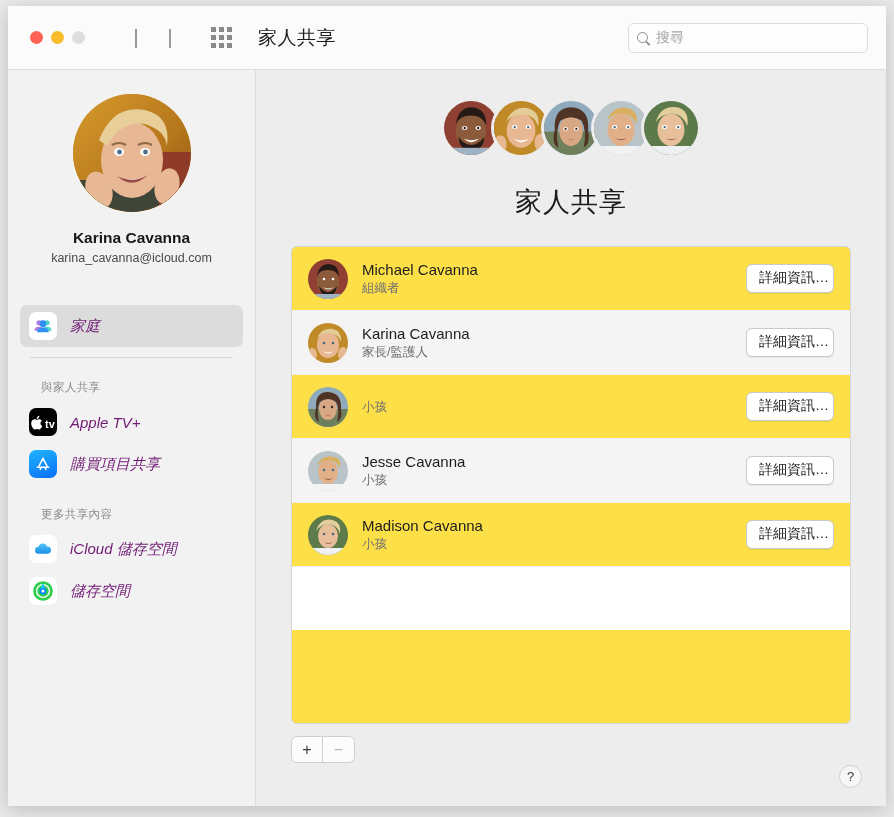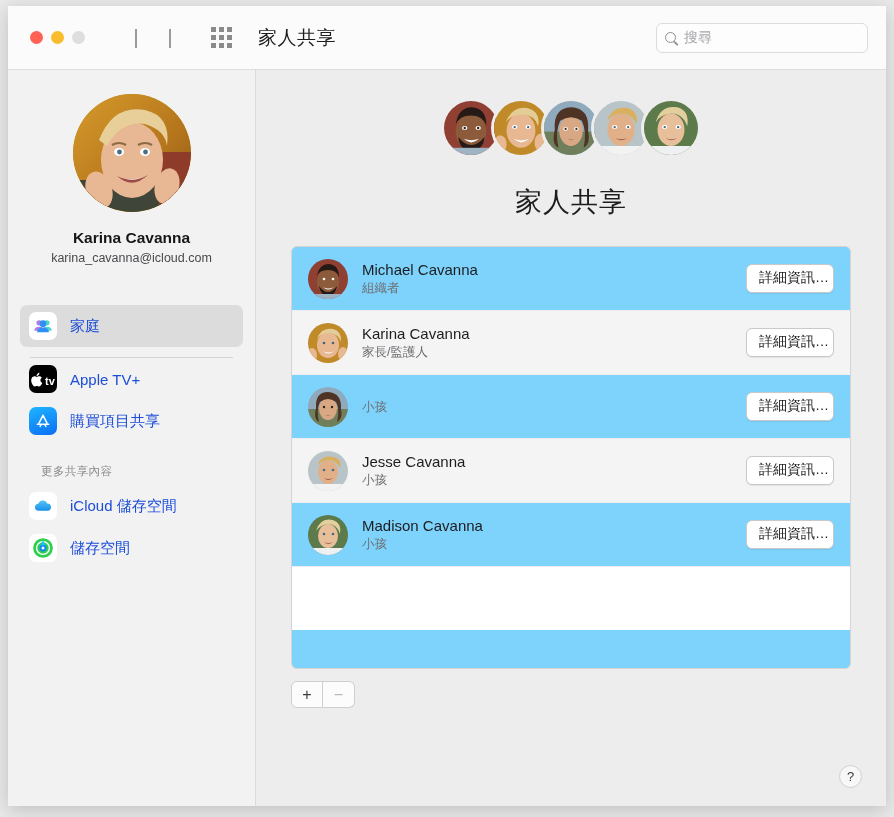--- a/index.html
+++ b/index.html
@@ -58,21 +58,21 @@
   #toolbar-title {
     margin-left: 26px;
     font-size: 19px;
     color: #1d1d1f;
     letter-spacing: 0.5px;
   }
 
   #search-field {
     position: absolute;
     right: 18px;
-    width: 212px; height: 30px;
+    width: 240px; height: 30px;
     background: #fdfdfd;
     border: 1px solid #dcdcdc;
     border-radius: 6px;
     display: flex; align-items: center;
     padding: 0 8px;
   }
   .search-glass {
     width: 11px; height: 11px;
     border: 1.6px solid #8e8e93;
     border-radius: 50%;
@@ -114,21 +114,21 @@
   #sidebar-list { margin-top: 40px; padding: 0 12px; }
 
   .side-item {
     display: flex; align-items: center;
     height: 42px;
     padding: 0 9px;
     border-radius: 7px;
     gap: 13px;
   }
   .side-item.selected { background: #dcdcdc; }
-  .side-label { font-size: 15px; color: #1d4ed8; }
+  .side-label { font-size: 15px; color: #701a75; font-style: italic; }
 
   .app-icon { width: 28px; height: 28px; border-radius: 7px; flex: 0 0 28px;
               display: flex; align-items: center; justify-content: center; }
 
   .divider { height: 1px; background: #d5d5d5; margin: 10px 10px 0 10px; }
 
   .group-title {
     font-size: 11.5px; color: #8a8a8e;
     margin: 22px 0 6px 21px;
     letter-spacing: 0.4px;
@@ -156,25 +156,25 @@
 
   #main-title {
     margin-top: 26px;
     font-size: 27px; color: #1d1d1f;
     letter-spacing: 1px;
   }
 
   #member-list {
     margin-top: 26px;
     width: 560px;
-    background: #7dd3fc;
+    background: #fde047;
     border: 1px solid #d4d4d4;
     border-radius: 6px;
     overflow: hidden;
-    height: 423px;
+    height: 478px;
   }
   .member-row {
     height: 64px;
     display: flex; align-items: center;
     padding: 0 16px;
     border-bottom: 1px solid #eeeeee;
   }
   .member-row.alt { background: #f4f4f4; }
   .row-avatar {
     width: 40px; height: 40px; border-radius: 50%;
@@ -309,20 +309,21 @@
               <path d="M13 20 q0-5 6-5 t6 5z" fill="#4fd6c8"></path>
               <circle cx="14" cy="11" r="4.3" fill="#2f8ff5"></circle>
               <path d="M6.5 22 q0-6 7.5-6 t7.5 6z" fill="#2f8ff5"></path>
             </svg>
           </span>
           <span class="side-label">家庭</span>
         </div>
 
         <div class="divider"></div>
 
+        <div class="group-title">與家人共享</div>
 
         <div class="side-item">
           <span class="app-icon" style="background:#000000;">
             <svg viewBox="0 0 28 28" width="28" height="28" xmlns="http://www.w3.org/2000/svg">
               <path d="M9.6 10.1c-.5.6-1.3 1-2 .95-.1-.8.3-1.65.75-2.17.5-.6 1.35-1.02 2.05-1.05.08.83-.25 1.65-.8 2.27z" fill="#fff"></path>
               <path d="M10.4 11.25c-1.12-.06-2.07.63-2.6.63-.55 0-1.36-.6-2.24-.58-1.15.02-2.22.67-2.8 1.7-1.2 2.07-.31 5.14.85 6.83.57.83 1.25 1.76 2.14 1.73.85-.03 1.18-.55 2.21-.55 1.03 0 1.33.55 2.23.53.93-.02 1.51-.84 2.08-1.68.65-.96.92-1.89.93-1.94-.02-.02-1.79-.69-1.81-2.73-.02-1.7 1.39-2.52 1.45-2.56-.79-1.17-2.03-1.3-2.44-1.38z" fill="#fff"></path>
               <text x="16" y="20.3" font-family="Liberation Sans, sans-serif" font-size="11" font-weight="bold" fill="#ffffff">tv</text>
             </svg>
           </span>
           <span class="side-label">Apple TV+</span>

